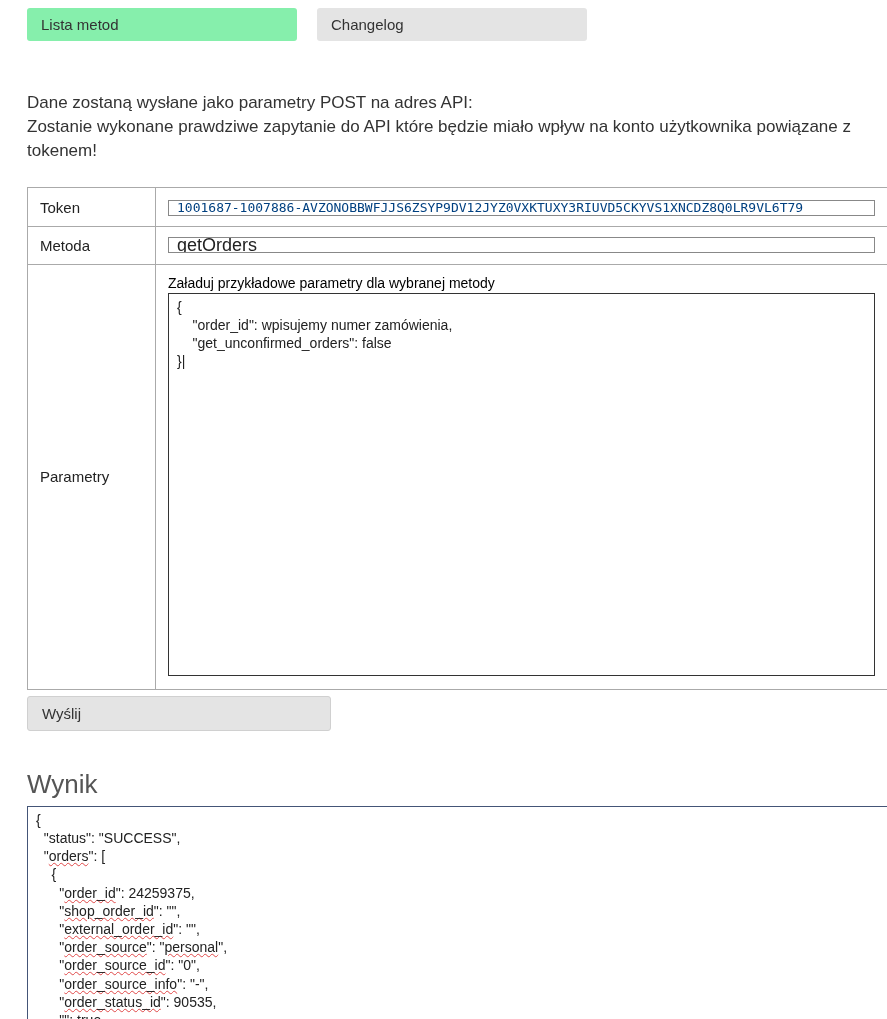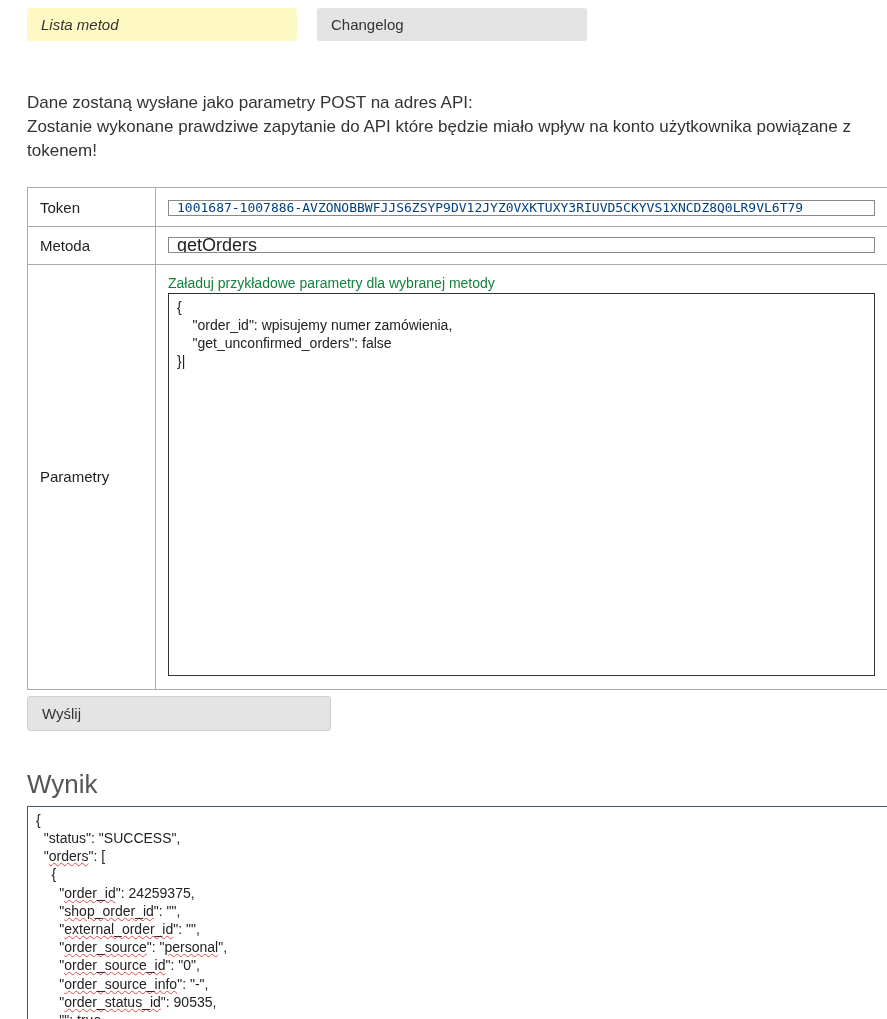--- a/index.html
+++ b/index.html
@@ -22,22 +22,21 @@
     .tab {
       background: #e4e4e4;
       border-radius: 3px;
       padding: 8px 14px;
       font-size: 15px;
       color: #333;
       cursor: pointer;
       width: 270px;
     }
     .tab.active {
-      background: #fef9c3;
-      font-style: italic;
+      background: #86efac;
     }
     .description {
       padding: 0 27px;
       font-size: 17px;
       color: #333;
       line-height: 1.4;
       margin-bottom: 25px;
     }
     .description .api-url {
       font-weight: 700;
@@ -72,21 +71,21 @@
       font-family: Consolas, monospace;
       font-size: 13px;
       color: #004080;
     }
     .form-table input.method-input {
       font-family: "Segoe UI", Arial, sans-serif;
       font-size: 18px;
       color: #222;
     }
     .params-link {
-      color: #15803d;
+      color: #000000;
       font-size: 14px;
       text-decoration: none;
       display: block;
       margin-bottom: 2px;
     }
     .params-textarea {
       width: 100%;
       height: 383px;
       border: 1px solid #333;
       padding: 4px 8px;

